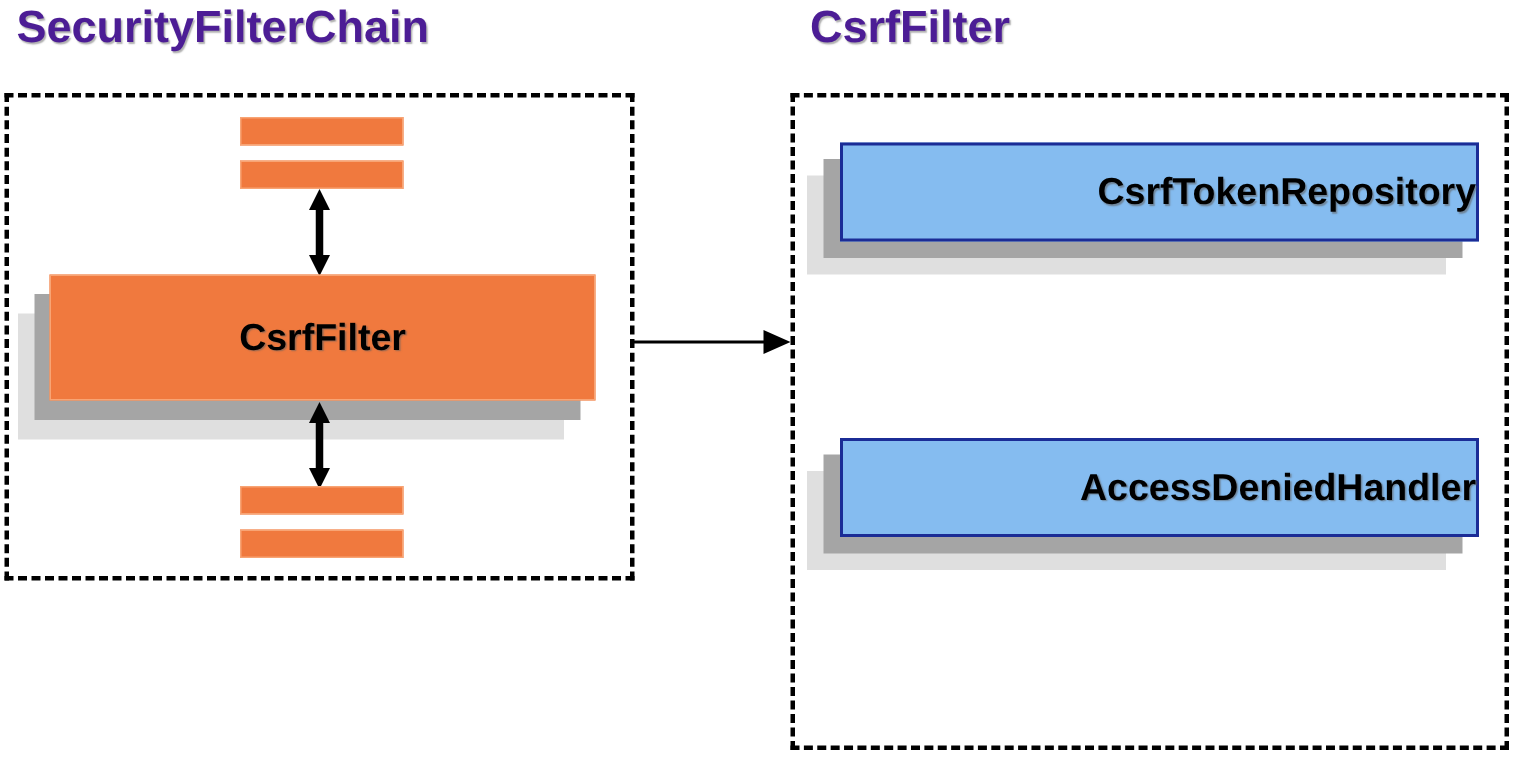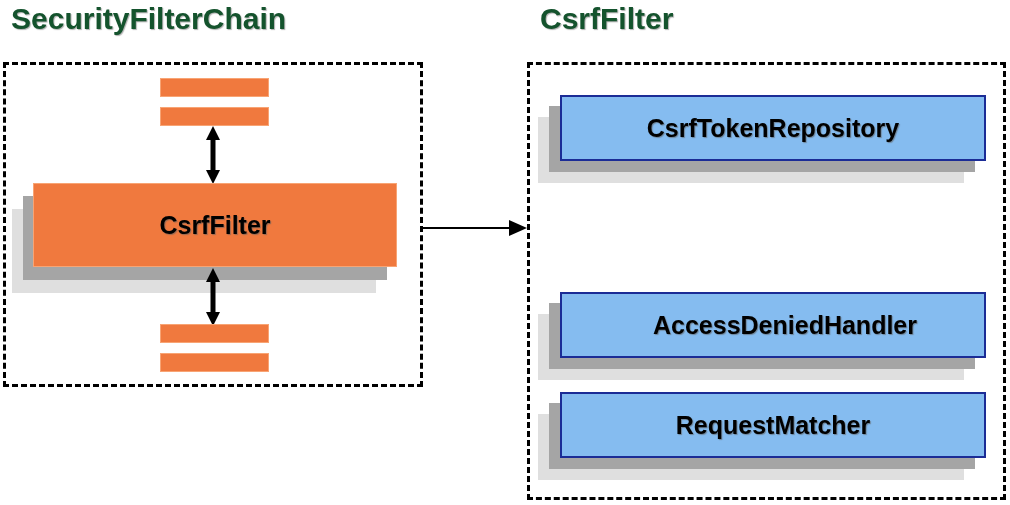--- a/index.html
+++ b/index.html
@@ -23,21 +23,21 @@
     width: 1010px;
     height: 505px;
     background: #ffffff;
     overflow: hidden;
   }
   .title {
     position: absolute;
     top: 2px;
     font-size: 30px;
     font-weight: bold;
-    color: #14532d;
+    color: #4c1d95;
     letter-spacing: 0px;
     text-shadow: 1px 1px 1px rgba(110,110,110,0.55);
     white-space: nowrap;
   }
   .title-left { left: 11px; }
   .title-right { left: 540px; }
 
   .dashed-box {
     position: absolute;
     border: 3px dashed var(--dashed-border);
@@ -113,21 +113,21 @@
     position: absolute;
     left: 30px;
     width: 426px;
     height: 66px;
     background: var(--blue);
     border: 2px solid var(--blue-border);
     box-sizing: border-box;
     box-shadow: -11px 11px 0 var(--shadow-dark), -22px 22px 0 var(--shadow-light);
     display: flex;
     align-items: center;
-    justify-content: center;
+    justify-content: flex-end;
   }
   .comp-1 { top: 30px; }
   .comp-2 { top: 130px; }
   .comp-3 { top: 227px; padding-left: 24px; }
   .comp-4 { top: 327px; }
 </style>
 </head>
 <body>
 
 <div class="canvas">
@@ -171,19 +171,16 @@
 
     <div class="component comp-1">
       <span class="node-label">CsrfTokenRepository</span>
     </div>
 
 
     <div class="component comp-3">
       <span class="node-label">AccessDeniedHandler</span>
     </div>
 
-    <div class="component comp-4">
-      <span class="node-label">RequestMatcher</span>
-    </div>
 
   </div>
 
 </div>
 
 </body></html>

